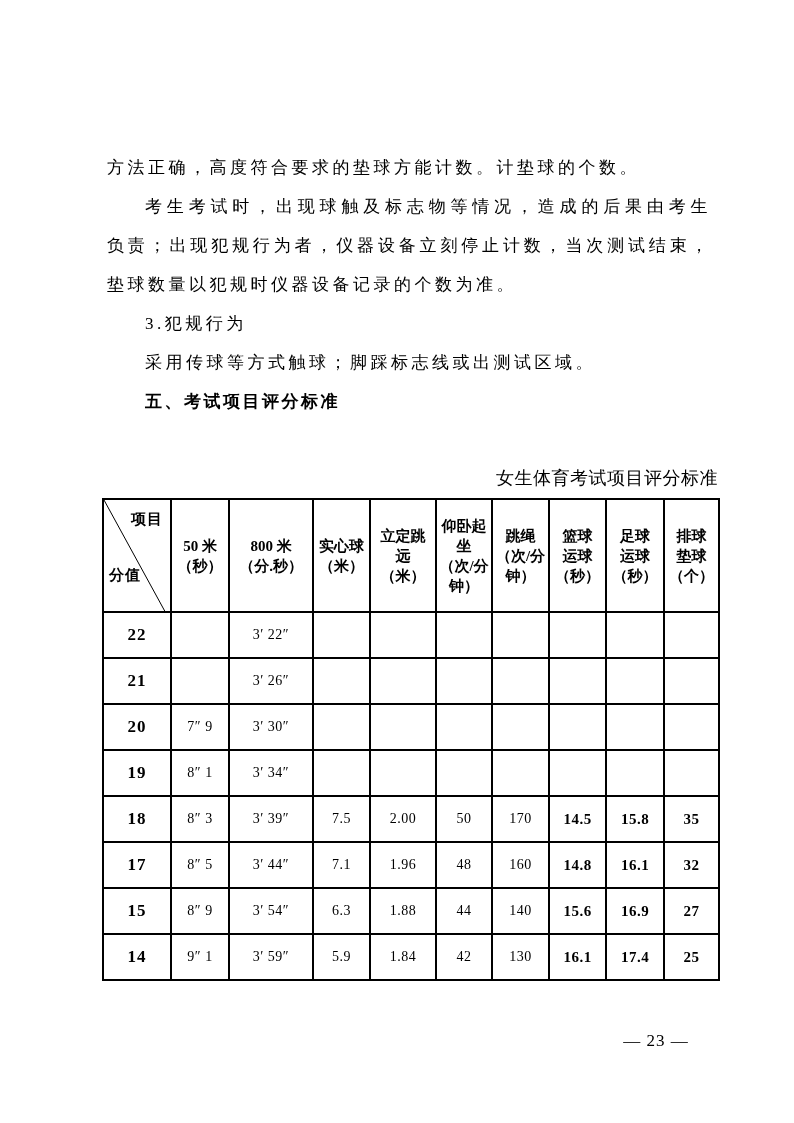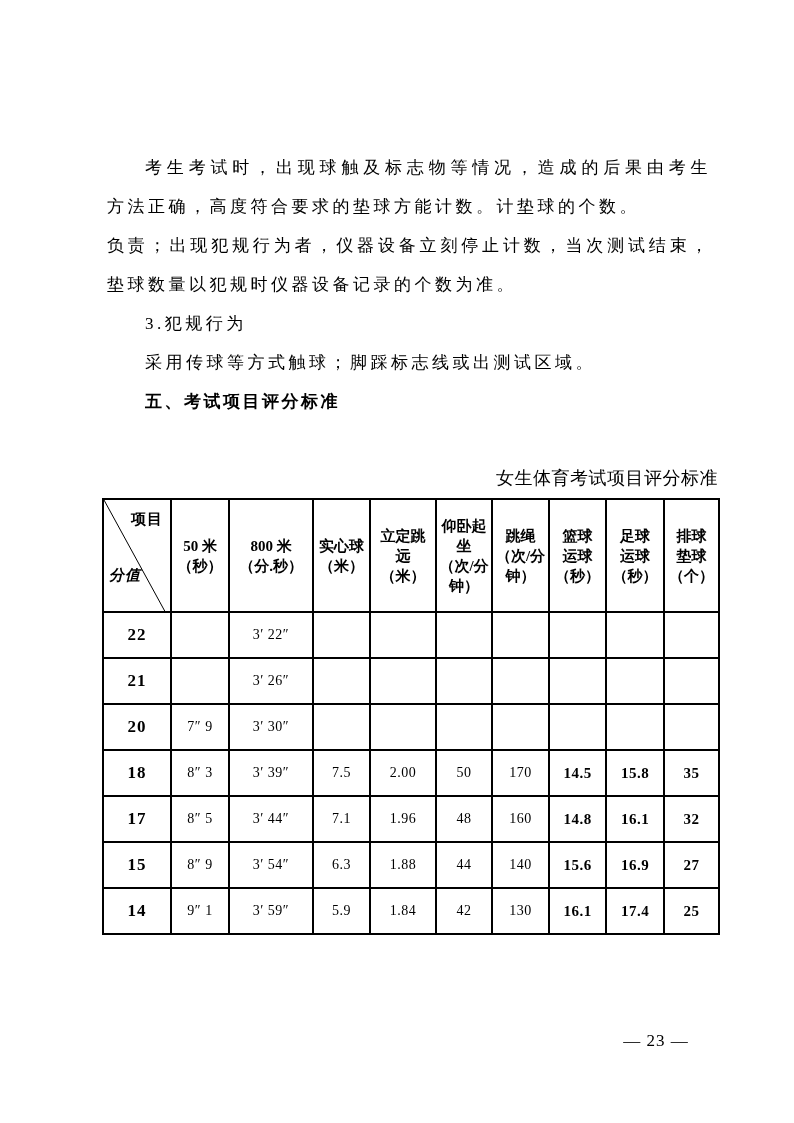--- a/index.html
+++ b/index.html
@@ -63,37 +63,37 @@
   .score-table tbody td.emph{font-size:15px;font-weight:bold;letter-spacing:0.5px;}
   
   th.corner{position:relative;}
   th.corner .diag{position:absolute;left:0;top:0;width:100%;height:100%;}
   th.corner .c-tr{
     position:absolute;top:9px;right:7px;
     font-size:15px;font-weight:bold;letter-spacing:1px;
   }
   th.corner .c-bl{
     position:absolute;bottom:26px;left:5px;
-    font-size:15px;font-weight:bold;letter-spacing:1px;font-style:italic;
+    font-size:15px;font-weight:bold;letter-spacing:1px;
   }
   
   .page-number{
     position:absolute;left:601px;top:1028px;width:110px;height:26px;
     line-height:26px;text-align:center;
     font-size:17px;letter-spacing:1px;
   }
 </style>
 </head>
 <body>
 
 <div class="page">
 
   <div class="content">
+    <div class="line">方法正确，高度符合要求的垫球方能计数。计垫球的个数。</div>
     <div class="line indent justify">考生考试时，出现球触及标志物等情况，造成的后果由考生</div>
-    <div class="line">方法正确，高度符合要求的垫球方能计数。计垫球的个数。</div>
     <div class="line justify">负责；出现犯规行为者，仪器设备立刻停止计数，当次测试结束，</div>
     <div class="line">垫球数量以犯规时仪器设备记录的个数为准。</div>
     <div class="line indent">3.犯规行为</div>
     <div class="line indent">采用传球等方式触球；脚踩标志线或出测试区域。</div>
     <div class="line indent heading">五、考试项目评分标准</div>
   </div>
 
   <div class="table-title">女生体育考试项目评分标准</div>
 
   <table class="score-table">
@@ -176,20 +176,32 @@
           <td>3′ 30″</td>
           <td></td>
           <td></td>
           <td></td>
           <td></td>
           <td class="emph"></td>
           <td class="emph"></td>
           <td class="emph"></td>
         </tr>
         <tr>
+          <td class="score">19</td>
+          <td>8″ 1</td>
+          <td>3′ 34″</td>
+          <td></td>
+          <td></td>
+          <td></td>
+          <td></td>
+          <td class="emph"></td>
+          <td class="emph"></td>
+          <td class="emph"></td>
+        </tr>
+        <tr>
           <td class="score">18</td>
           <td>8″ 3</td>
           <td>3′ 39″</td>
           <td>7.5</td>
           <td>2.00</td>
           <td>50</td>
           <td>170</td>
           <td class="emph">14.5</td>
           <td class="emph">15.8</td>
           <td class="emph">35</td>

